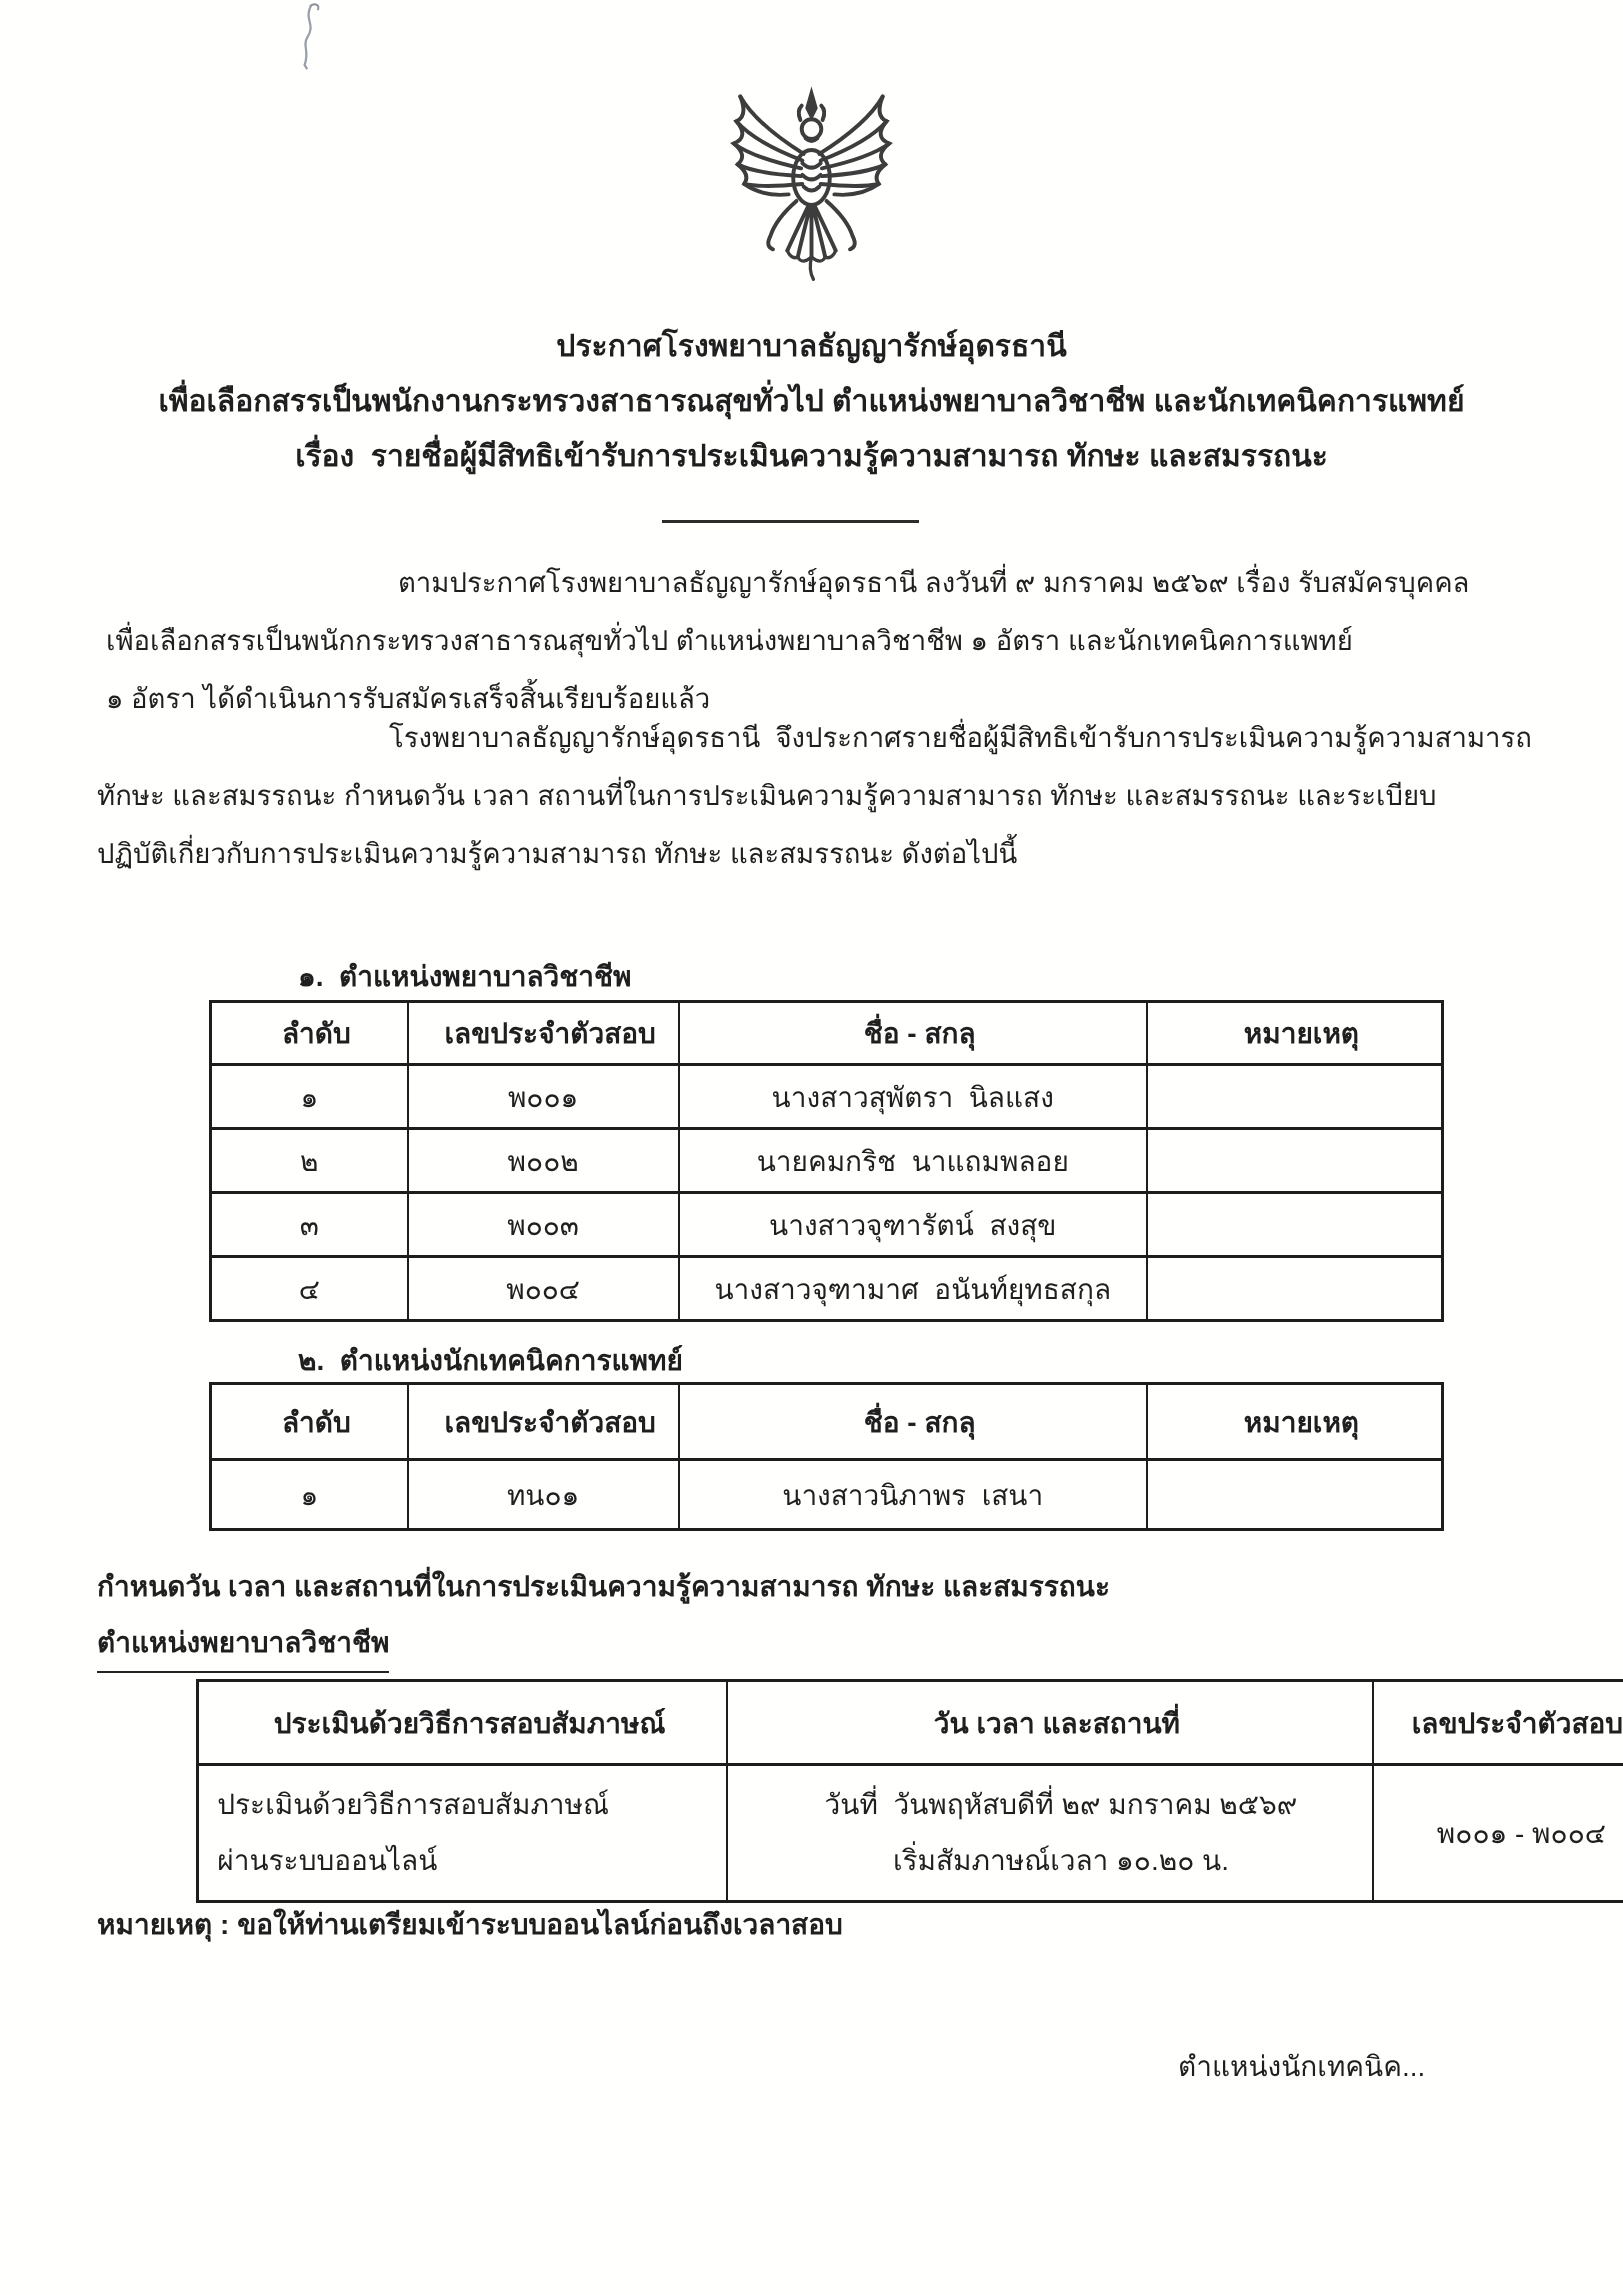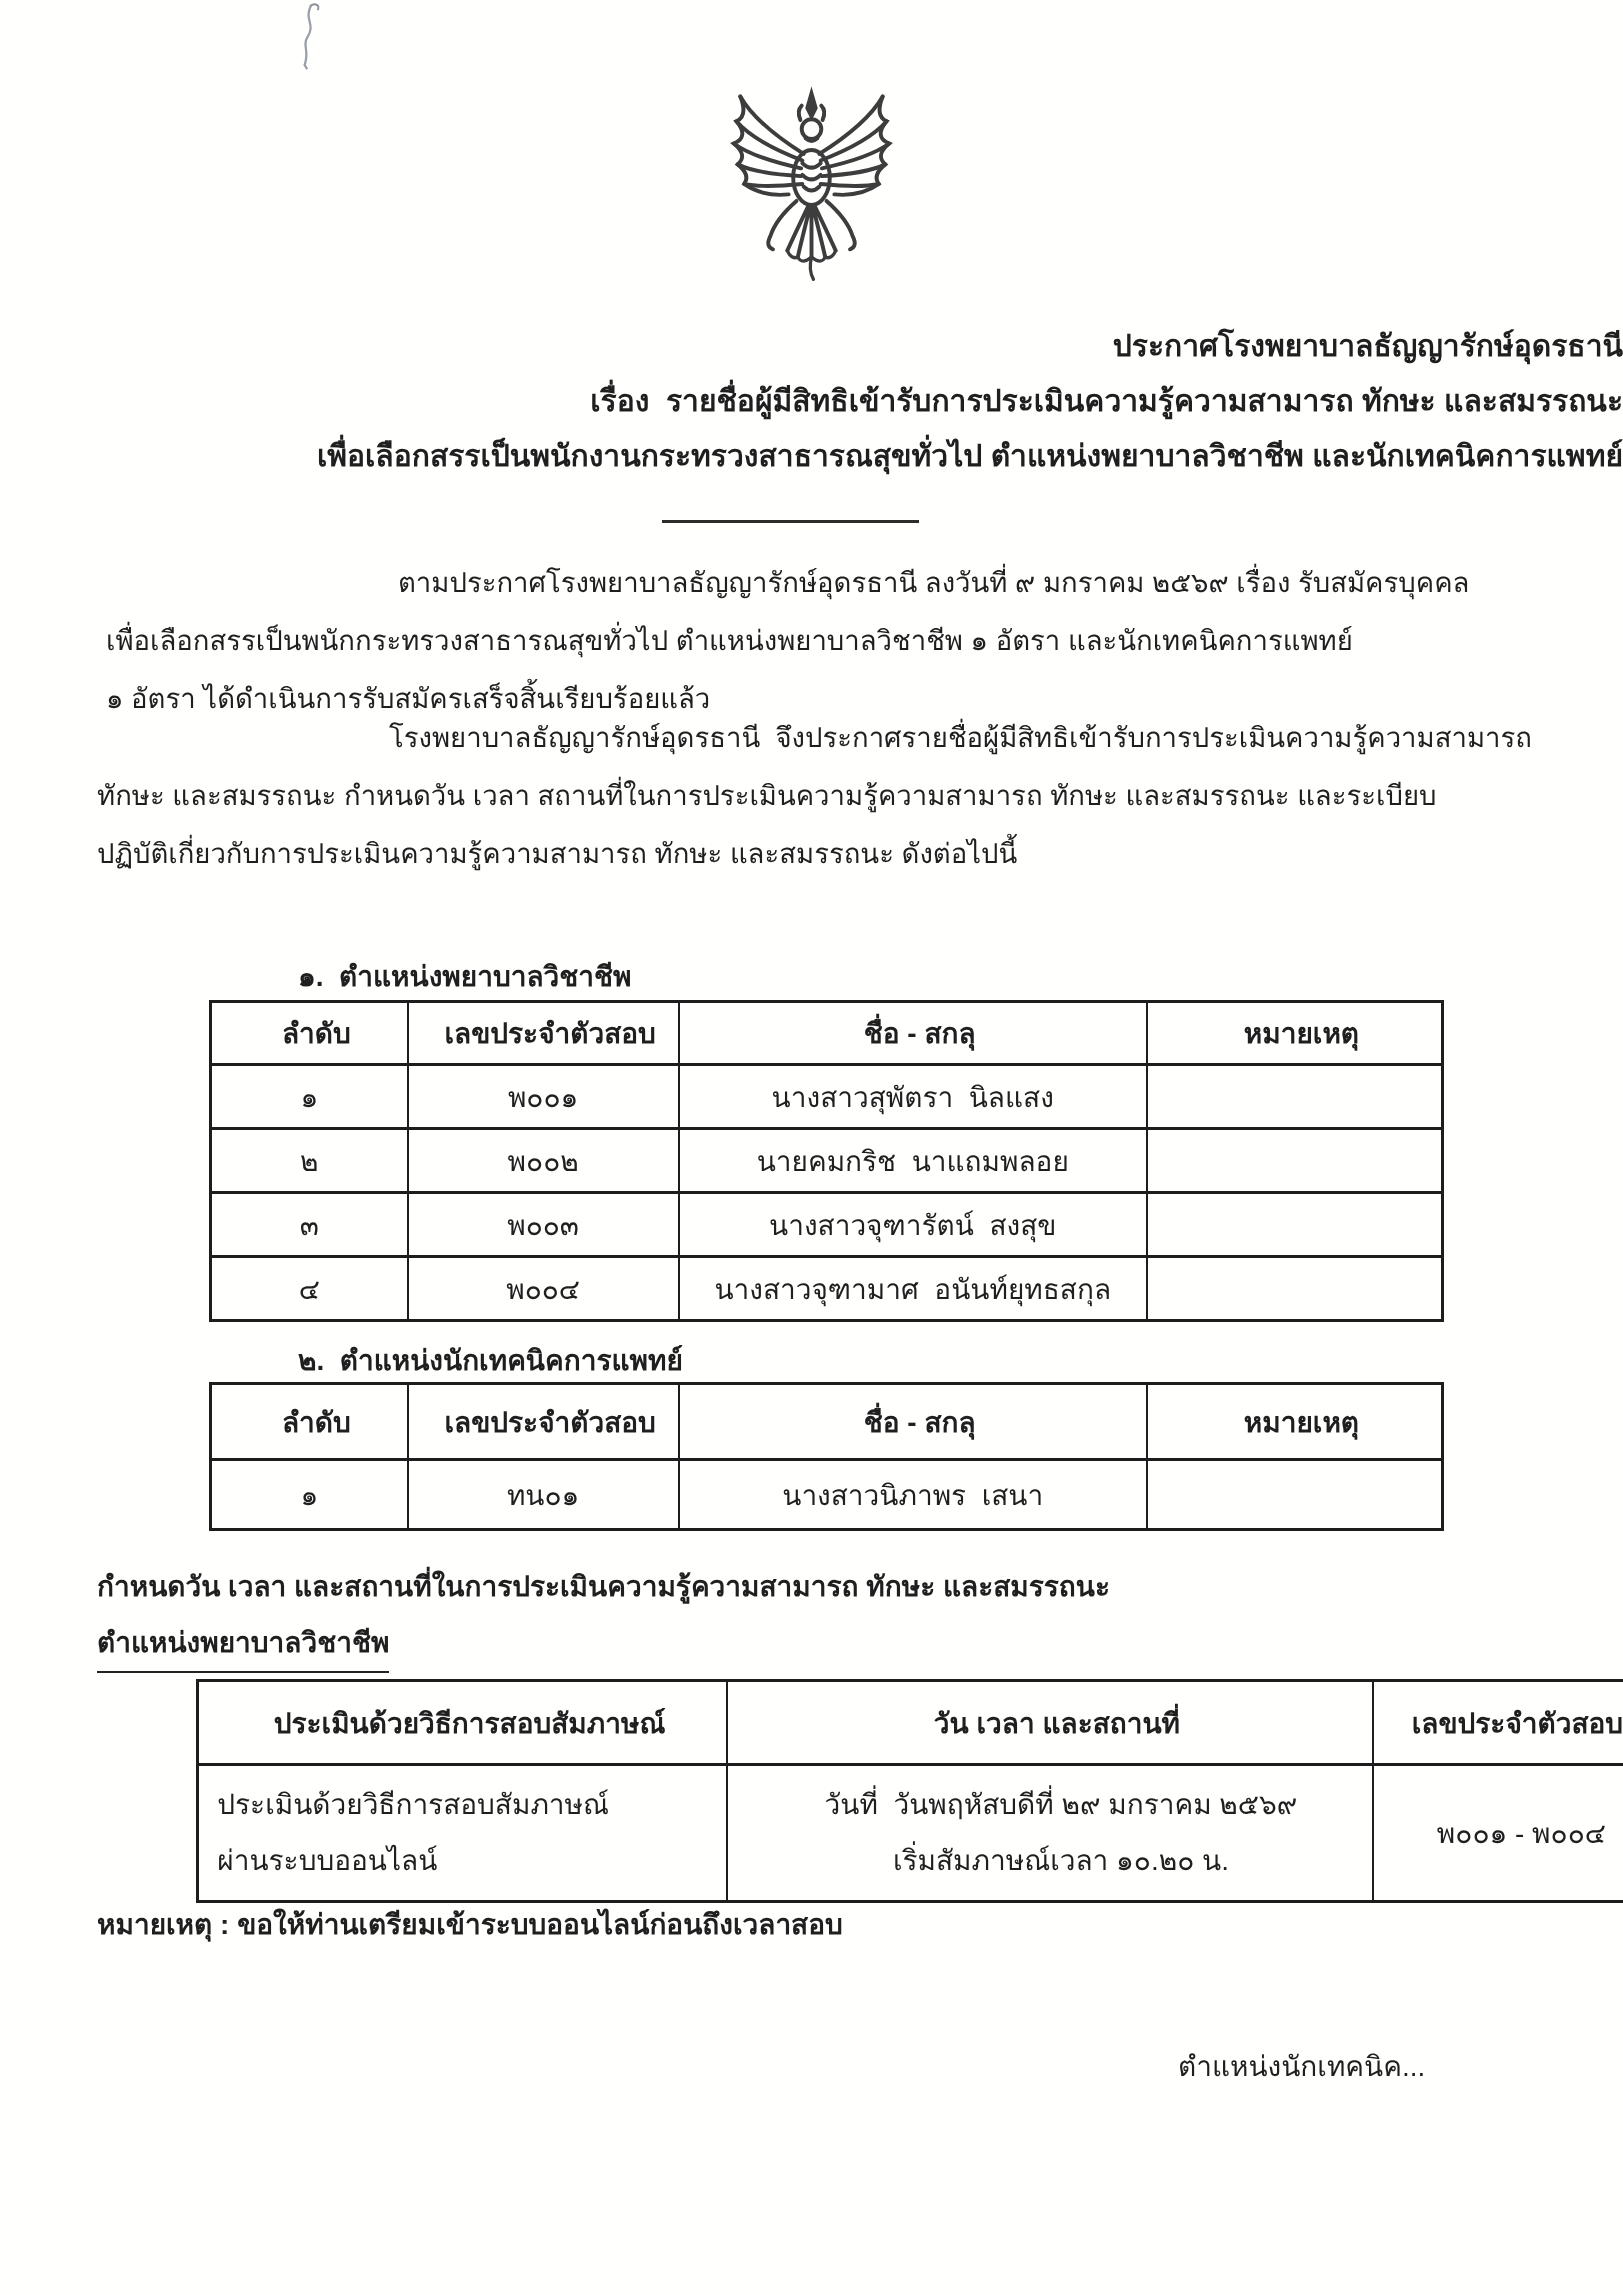--- a/index.html
+++ b/index.html
@@ -8,21 +8,21 @@
     width:1623px;height:2295px;
     margin:0 auto;
     background:#fffffe;
     color:#1f1f1f;
     font-family:"Liberation Sans","DejaVu Sans",sans-serif;
     overflow:hidden;
   }
   .keep-space{white-space:pre-wrap;}
   .title-block{
     position:absolute;top:318px;left:0;width:100%;
-    text-align:right;font-weight:bold;font-size:30px;line-height:55px;
+    text-align:center;font-weight:bold;font-size:30px;line-height:55px;
   }
   .sep-line{position:absolute;top:520px;left:662px;width:257px;height:3.3px;background:#2c2c2c;}
   .para{position:absolute;font-size:27.5px;line-height:58px;}
   .para .line{white-space:pre-wrap;}
   .p1{top:554px;left:106px;width:1449px;}
   .p2{top:709px;left:97px;width:1449px;}
   .indent{padding-left:292px;}
   .list-intro{position:absolute;top:898px;left:298px;font-size:28px;font-weight:bold;}
   .sec-heading{position:absolute;font-size:28px;font-weight:bold;}
   .sec1{top:954px;left:298px;}
@@ -94,22 +94,22 @@
       <path d="M178 176 Q210 204 218 230 Q226 246 214 250"></path>
 
       <path d="M155 184 L155 262 M150 184 Q128 230 118 252 M160 184 Q182 230 192 252 M152 188 Q138 244 134 262 M158 188 Q172 244 176 262"></path>
       <path d="M118 252 Q124 266 134 262 Q140 274 155 262 Q170 274 176 262 Q186 266 192 252" stroke-width="5"></path>
       <path d="M155 262 Q150 282 158 296" stroke-width="5"></path>
     </g>
   </svg>
 
   <div class="title-block">
     <div class="keep-space">ประกาศโรงพยาบาลธัญญารักษ์อุดรธานี</div>
+    <div class="keep-space">เพื่อเลือกสรรเป็นพนักงานกระทรวงสาธารณสุขทั่วไป ตำแหน่งพยาบาลวิชาชีพ และนักเทคนิคการแพทย์</div>
     <div class="keep-space">เรื่อง  รายชื่อผู้มีสิทธิเข้ารับการประเมินความรู้ความสามารถ ทักษะ และสมรรถนะ</div>
-    <div class="keep-space">เพื่อเลือกสรรเป็นพนักงานกระทรวงสาธารณสุขทั่วไป ตำแหน่งพยาบาลวิชาชีพ และนักเทคนิคการแพทย์</div>
   </div>
 
   <div class="sep-line"></div>
 
   <div class="para p1">
     <div class="line indent">ตามประกาศโรงพยาบาลธัญญารักษ์อุดรธานี ลงวันที่ ๙ มกราคม ๒๕๖๙ เรื่อง รับสมัครบุคคล</div>
     <div class="line">เพื่อเลือกสรรเป็นพนักกระทรวงสาธารณสุขทั่วไป ตำแหน่งพยาบาลวิชาชีพ ๑ อัตรา และนักเทคนิคการแพทย์</div>
     <div class="line">๑ อัตรา ได้ดำเนินการรับสมัครเสร็จสิ้นเรียบร้อยแล้ว</div>
   </div>
 

